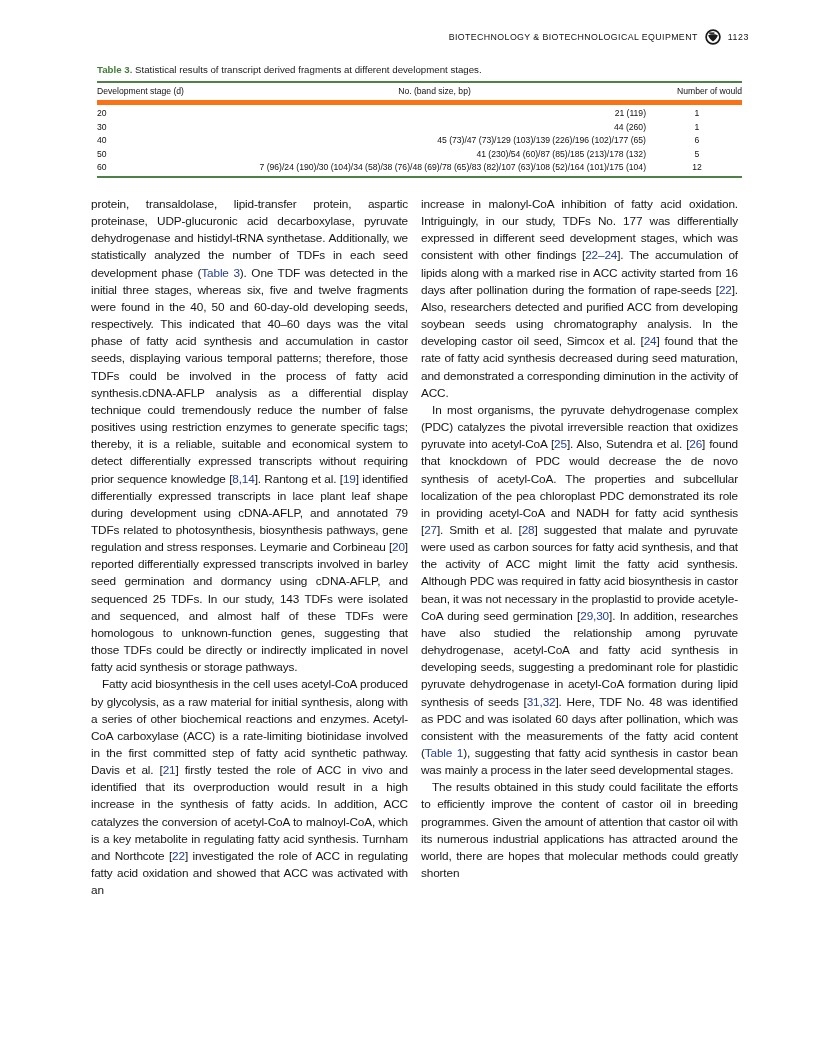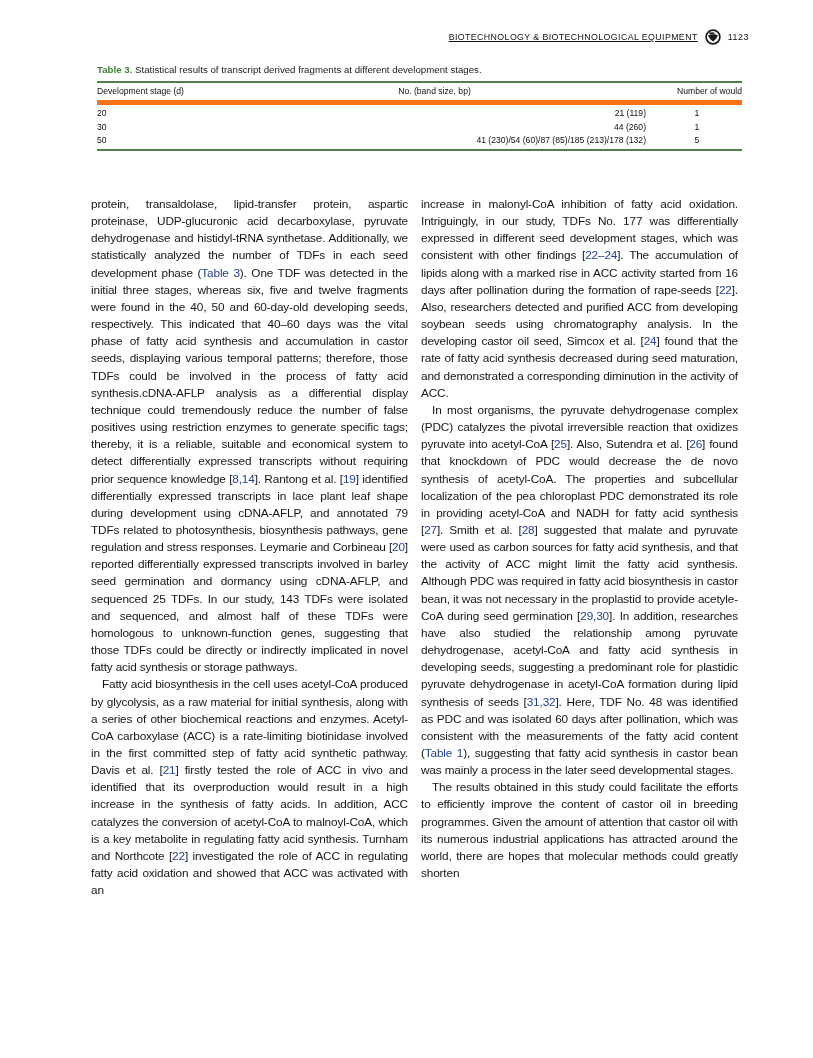--- a/index.html
+++ b/index.html
@@ -10,21 +10,21 @@
     font-family:"Liberation Sans","DejaVu Sans",sans-serif;
     color:#1a1a1a;
     overflow:hidden;
   }
   
   .page-header{
     position:absolute;top:29px;right:64px;
     display:flex;align-items:center;gap:7px;
     font-size:8.8px;letter-spacing:.4px;color:#111;
   }
-  .journal-name{white-space:nowrap;text-decoration:underline;}
+  .journal-name{white-space:nowrap;}
   .logo{width:16px;height:16px;display:block;}
   .page-number{letter-spacing:.6px;}
   
   .table-block{position:absolute;top:64px;left:97px;width:645px;}
   .caption{font-size:9.7px;color:#1a1a1a;margin:0 0 6px 0;}
   .caption .cap-label{color:#417d36;font-weight:bold;}
   table.t3{
     width:645px;border-collapse:collapse;table-layout:fixed;
     font-size:8.6px;color:#111;
     border-top:2.5px solid #4e8047;
@@ -95,23 +95,33 @@
             <td class="c0">20</td>
             <td class="c1">21 (119)</td>
             <td class="c2">1</td>
           </tr>
           <tr>
             <td class="c0">30</td>
             <td class="c1">44 (260)</td>
             <td class="c2">1</td>
           </tr>
           <tr>
+            <td class="c0">40</td>
+            <td class="c1">45 (73)/47 (73)/129 (103)/139 (226)/196 (102)/177 (65)</td>
+            <td class="c2">6</td>
+          </tr>
+          <tr>
             <td class="c0">50</td>
             <td class="c1">41 (230)/54 (60)/87 (85)/185 (213)/178 (132)</td>
             <td class="c2">5</td>
+          </tr>
+          <tr>
+            <td class="c0">60</td>
+            <td class="c1">7 (96)/24 (190)/30 (104)/34 (58)/38 (76)/48 (69)/78 (65)/83 (82)/107 (63)/108 (52)/164 (101)/175 (104)</td>
+            <td class="c2">12</td>
           </tr>
         </tbody>
     </table>
   </div>
 
   <div class="cols">
     <div class="col">
       <p><span>protein, transaldolase, lipid-transfer protein, aspartic proteinase, UDP-glucuronic acid decarboxylase, pyruvate dehydrogenase and histidyl-tRNA synthetase. Additionally, we statistically analyzed the number of TDFs in each seed development phase (</span><span class="seg-link">Table 3</span><span>). One TDF was detected in the initial three stages, whereas six, five and twelve fragments were found in the 40, 50 and 60-day-old developing seeds, respectively. This indicated that 40–60 days was the vital phase of fatty acid synthesis and accumulation in castor seeds, displaying various temporal patterns; therefore, those TDFs could be involved in the process of fatty acid synthesis.cDNA-AFLP analysis as a differential display technique could tremendously reduce the number of false positives using restriction enzymes to generate specific tags; thereby, it is a reliable, suitable and economical system to detect differentially expressed transcripts without requiring prior sequence knowledge [</span><span class="seg-link">8,14</span><span>]. Rantong et al. [</span><span class="seg-link">19</span><span>] identified differentially expressed transcripts in lace plant leaf shape during development using cDNA-AFLP, and annotated 79 TDFs related to photosynthesis, biosynthesis pathways, gene regulation and stress responses. Leymarie and Corbineau [</span><span class="seg-link">20</span><span>] reported differentially expressed transcripts involved in barley seed germination and dormancy using cDNA-AFLP, and sequenced 25 TDFs. In our study, 143 TDFs were isolated and sequenced, and almost half of these TDFs were homologous to unknown-function genes, suggesting that those TDFs could be directly or indirectly implicated in novel fatty acid synthesis or storage pathways.</span></p>
       <p class="indent"><span>Fatty acid biosynthesis in the cell uses acetyl-CoA produced by glycolysis, as a raw material for initial synthesis, along with a series of other biochemical reactions and enzymes. Acetyl-CoA carboxylase (ACC) is a rate-limiting biotinidase involved in the first committed step of fatty acid synthetic pathway. Davis et al. [</span><span class="seg-link">21</span><span>] firstly tested the role of ACC </span><span class="seg-italic">in vivo</span><span> and identified that its overproduction would result in a high increase in the synthesis of fatty acids. In addition, ACC catalyzes the conversion of acetyl-CoA to malnoyl-CoA, which is a key metabolite in regulating fatty acid synthesis. Turnham and Northcote [</span><span class="seg-link">22</span><span>] investigated the role of ACC in regulating fatty acid oxidation and showed that ACC was activated with an</span></p>
     </div>

